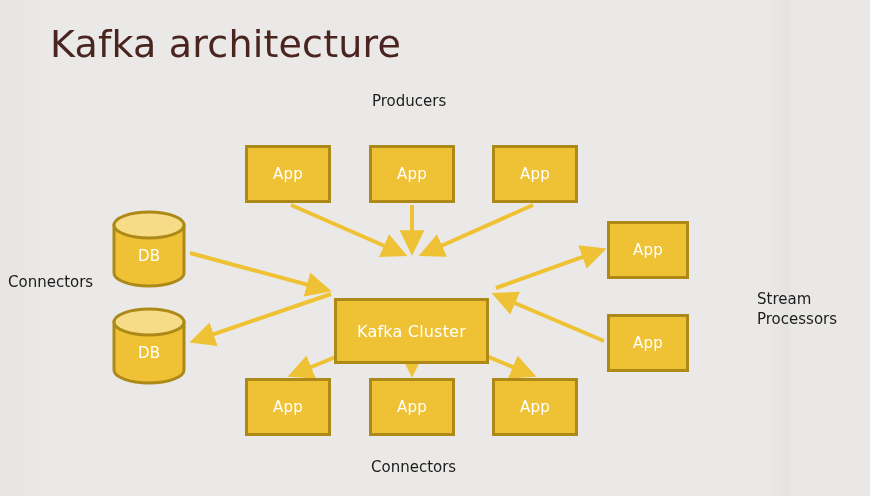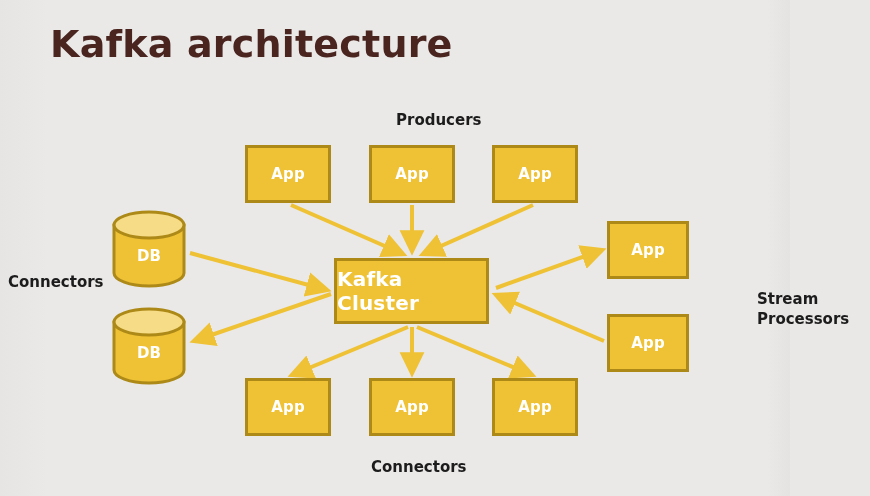--- a/index.html
+++ b/index.html
@@ -12,21 +12,20 @@
     background: #E9E8E6;
     font-family: "DejaVu Sans", "Liberation Sans", sans-serif;
     overflow: hidden;
     position: relative;
   }
   #stage {
     position: relative;
     width: 790px;
     height: 496px;
     background: linear-gradient(90deg, #E6E5E3 0%, #EAE9E7 6%, #EAE9E7 97%, #E4E3E1 100%);
-    font-weight: bold;
   }
   #slide-title {
     position: absolute;
     left: 50px;
     top: 21px;
     font-size: 38px;
     line-height: 46px;
     color: #4A2520;
     letter-spacing: 0.2px;
     white-space: nowrap;
@@ -48,21 +47,22 @@
     font-size: 15px;
     letter-spacing: 0.2px;
   }
   .app-box {
     background: #EFC134;
     border: 3px solid #AD8918;
   }
   .cluster-box {
     background: #EFC134;
     border: 3px solid #AD8918;
-    font-size: 20px;
+    font-size: 16px;
+    margin-top: 40px;
   }
   .db-node {
     position: absolute;
     width: 78px;
     height: 78px;
   }
   .db-node svg {
     position: absolute;
     left: 0;
     top: 0;
@@ -162,21 +162,21 @@
   </div>
 
   <div class="db-node" style="left:110px; top:307px;">
     <svg width="78" height="78" viewBox="0 0 78 78">
       <path d="M4,15 L4,63 A35,13 0 0 0 74,63 L74,15 Z" fill="#EFC134" stroke="#AD8918" stroke-width="3"></path>
       <ellipse cx="39" cy="15" rx="35" ry="13" fill="#F6DC86" stroke="#AD8918" stroke-width="3"></ellipse>
     </svg>
     <div class="db-label">DB</div>
   </div>
 
-  <div class="group-label" style="left:372px; top:110px;margin-left:24px;">Producers</div>
+  <div class="group-label" style="left:372px; top:91px;">Producers</div>
 
   <div class="group-label" style="left:371px; top:457px;">Connectors</div>
 
   <div class="group-label" style="left:8px; top:272px;">Connectors</div>
 
   <div class="group-label" style="left:722px; top:289px;margin-left:35px;">Stream
 Processors</div>
 
 </div>
 

